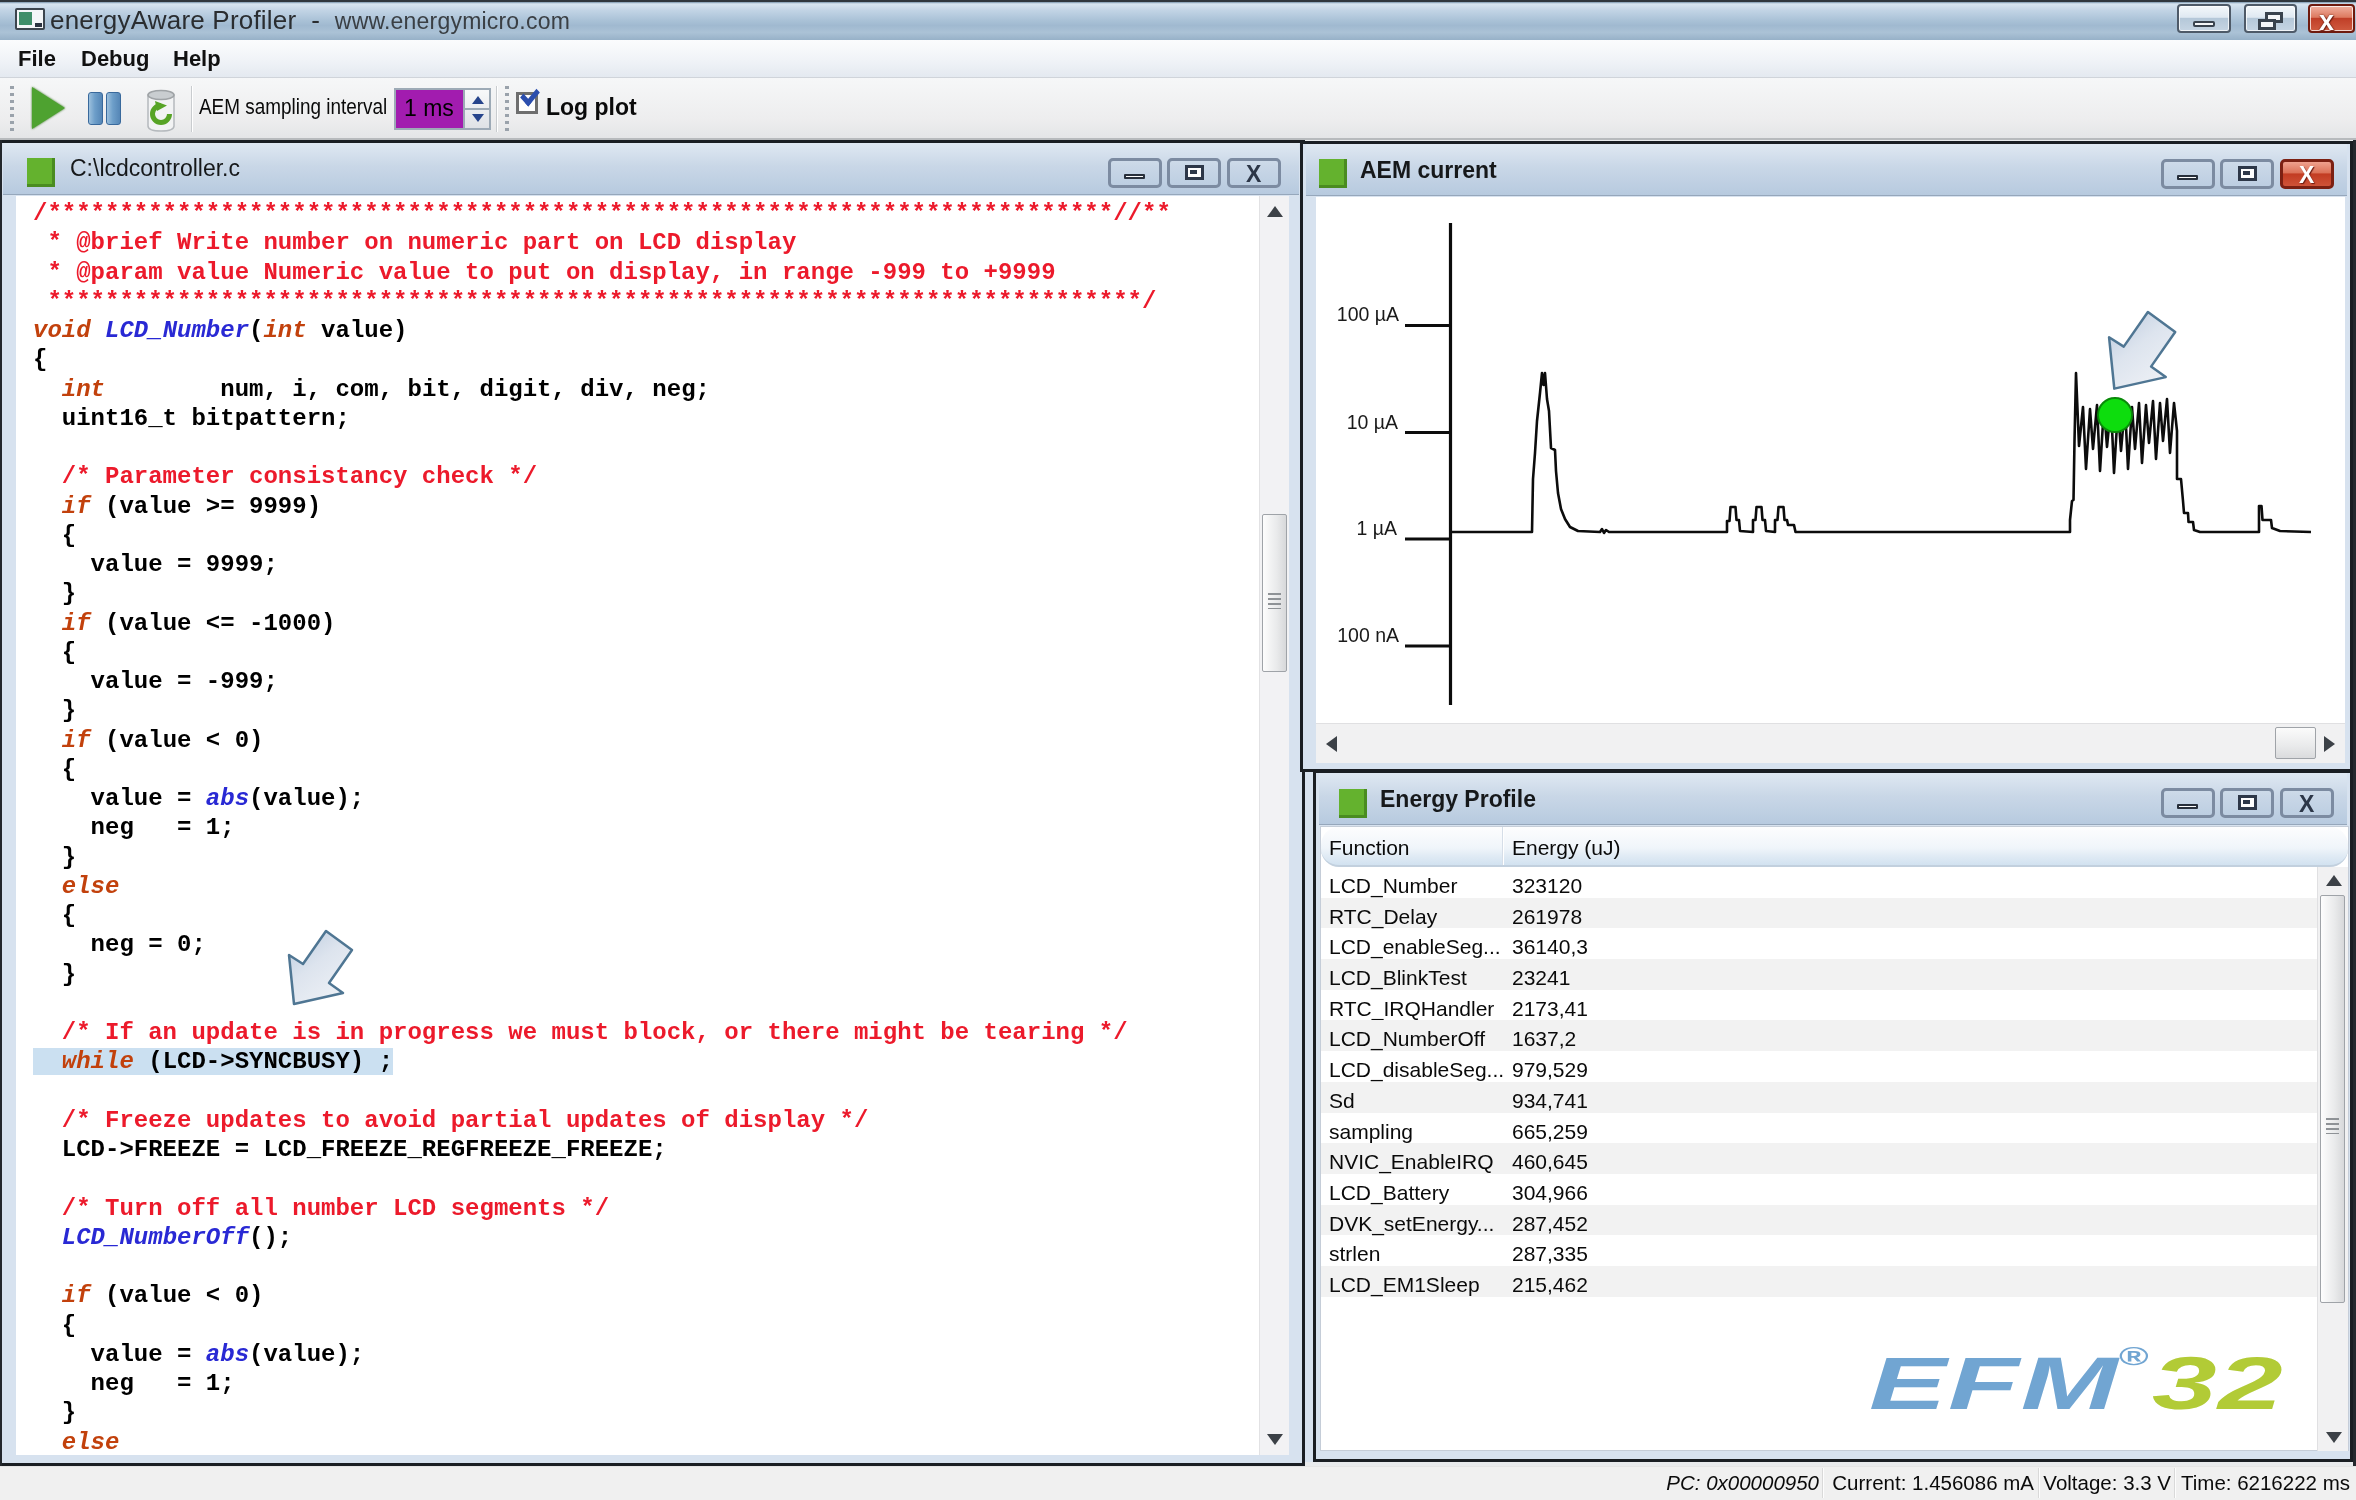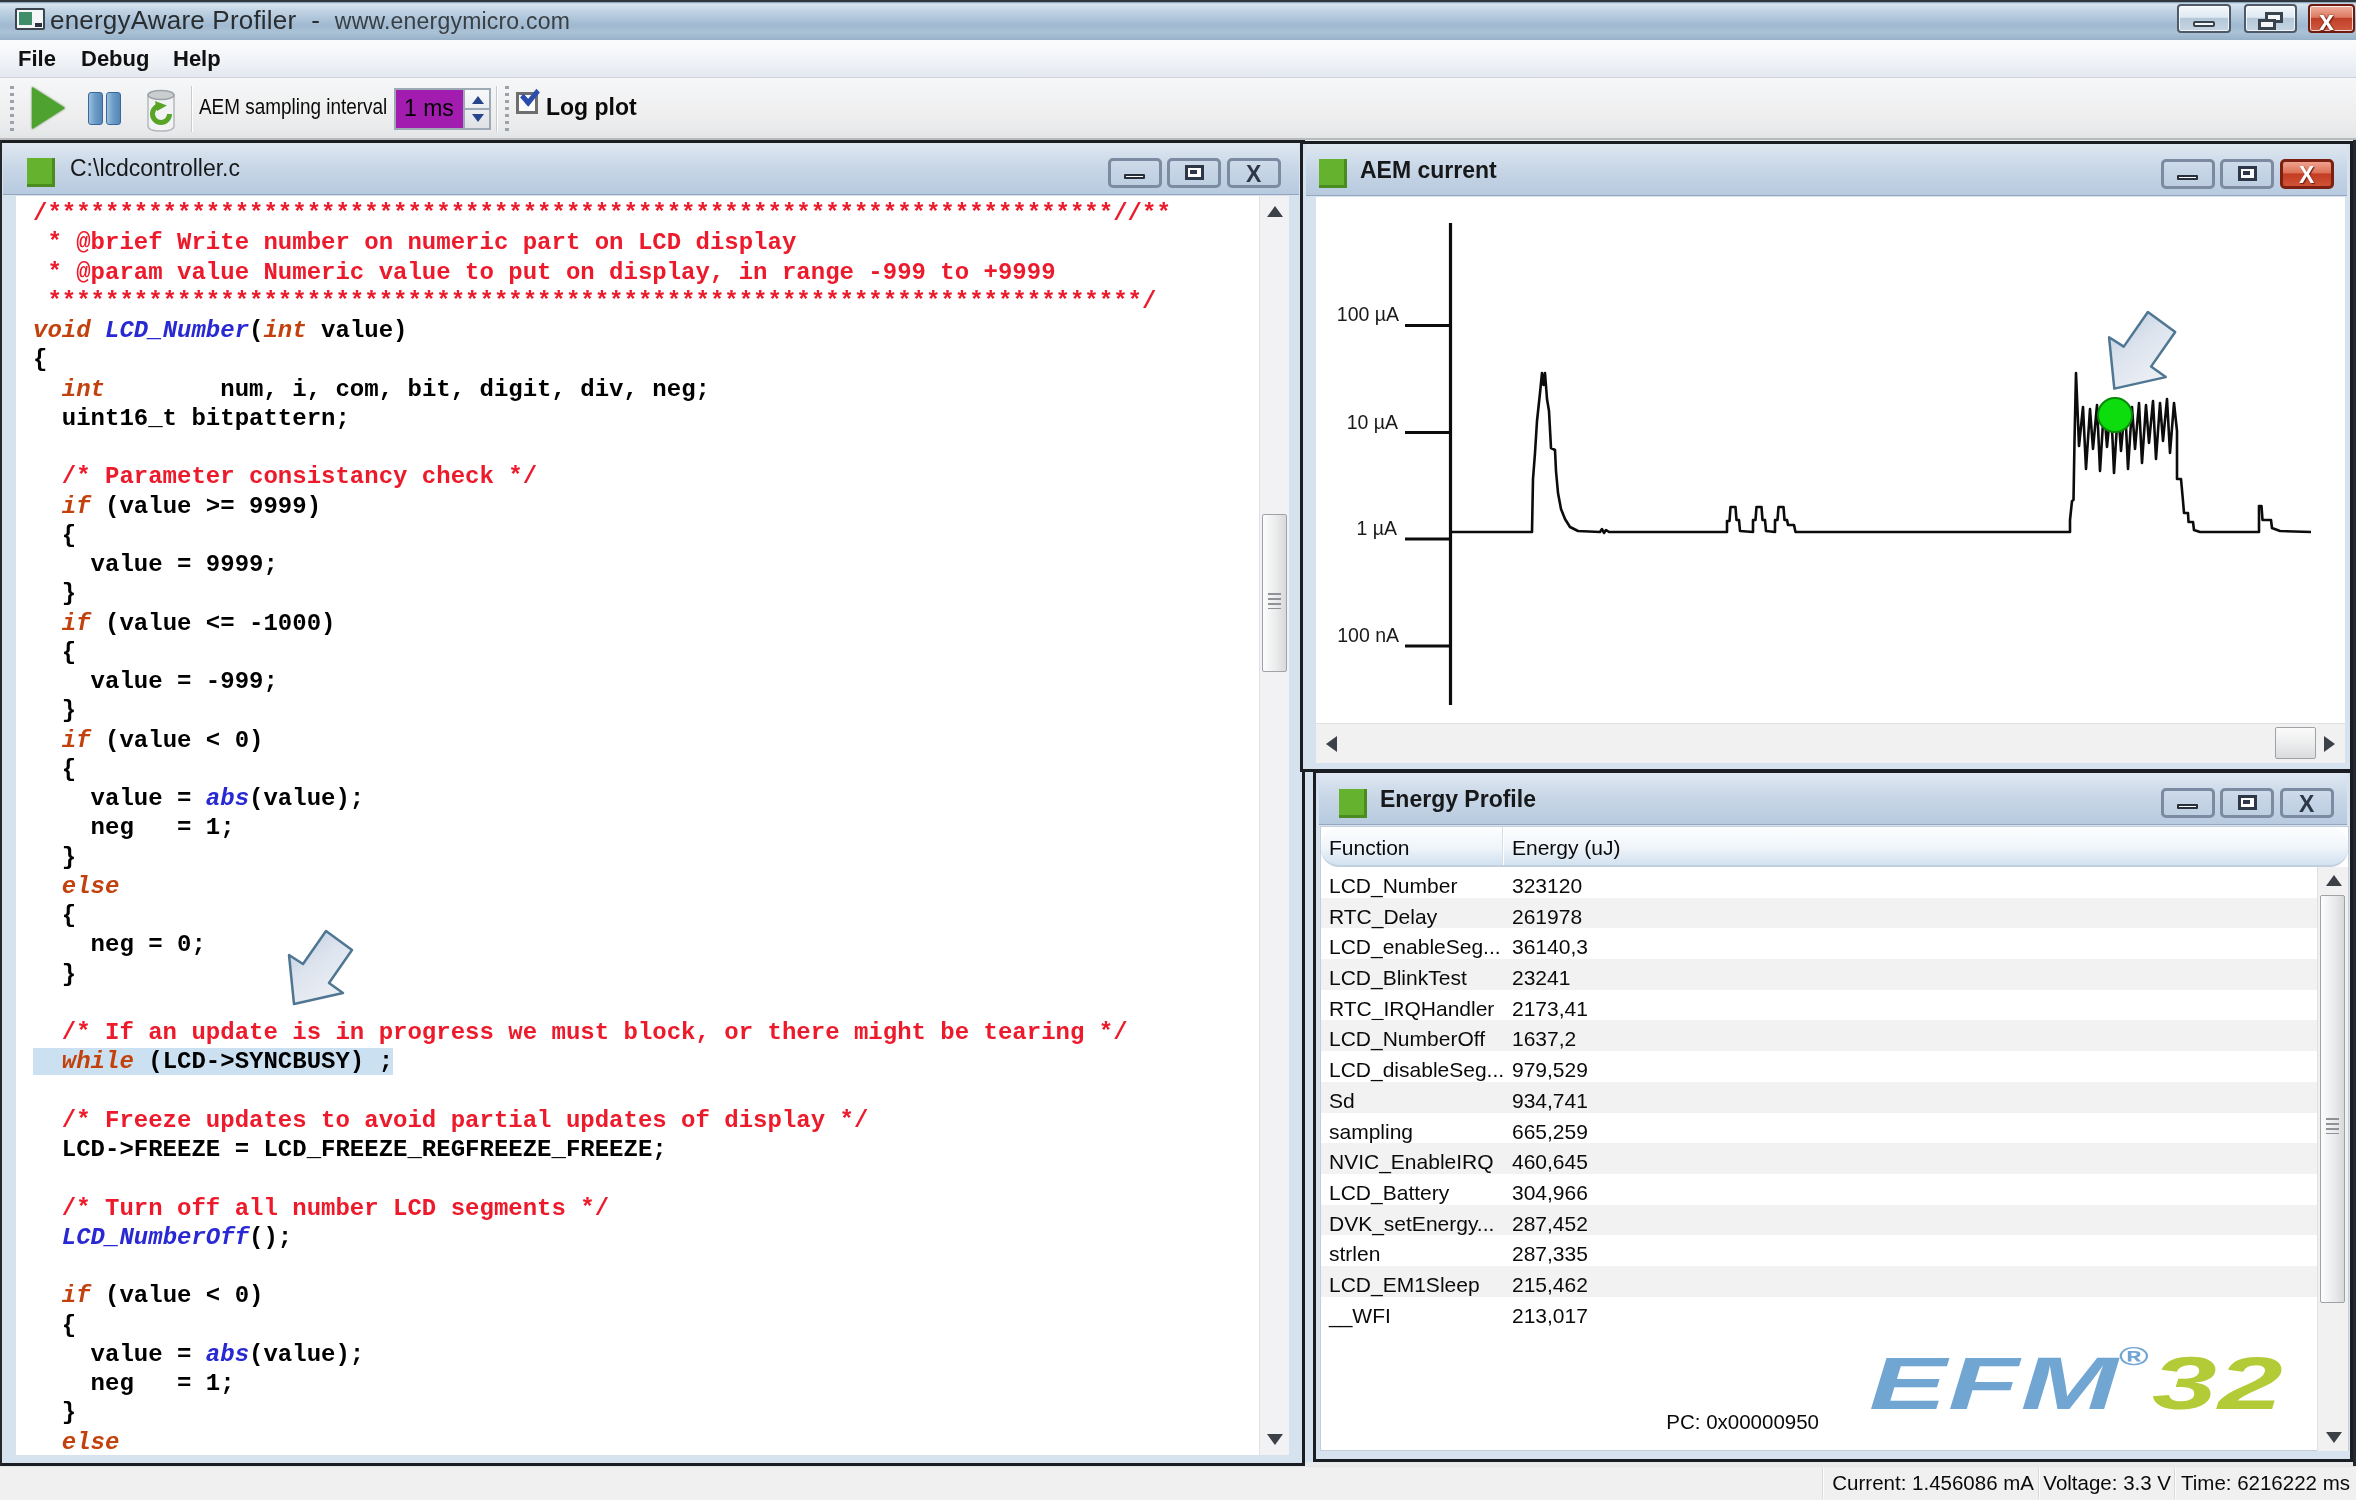--- a/index.html
+++ b/index.html
@@ -359,39 +359,35 @@
           <span class="c2">287,452</span>
         </div>
 <div class="trow">
           <span class="c1">strlen</span>
           <span class="c2">287,335</span>
         </div>
 <div class="trow">
           <span class="c1">LCD_EM1Sleep</span>
           <span class="c2">215,462</span>
         </div>
-<div class="trow">
-          <span class="c1">__WFI</span>
-          <span class="c2">213,017</span>
-        </div>
     </div>
     <div id="efm32"><span class="efm">EFM</span><span class="reg">®</span><span class="n32">32</span></div>
     <div id="envsb">
       <span class="sbarr" style="left:8px;top:8px;border-left:8px solid transparent;border-right:8px solid transparent;border-bottom:11px solid #3c4147;"></span>
       <span class="sbthumbv" style="top:28px;height:408px;">
           <span class="sbgrip" style="top:222px;"></span>
         </span>
       <span class="sbarr" style="left:8px;bottom:8px;border-left:8px solid transparent;border-right:8px solid transparent;border-top:11px solid #3c4147;"></span>
     </div>
   </div>
 </div>
 
 <div class="abs" style="left:1305px;top:772px;width:8px;height:690px;background:#d7e2ef;"></div>
 <div class="abs" style="left:0;top:140px;width:2px;height:1326px;background:#23272c;"></div>
 <div class="abs" id="statusbar"></div>
-<div class="abs stxt" style="right:537px;top:1410px;">PC: 0x00000950</div>
+<div class="abs stxt" style="right:537px;top:1471px;font-style:italic;">PC: 0x00000950</div>
 <div class="abs sdiv" style="left:1822px;top:1468px;"></div>
 <div class="abs stxt" style="right:322px;top:1471px;">Current: 1.456086 mA</div>
 <div class="abs sdiv" style="left:2038px;top:1468px;"></div>
 <div class="abs stxt" style="right:185px;top:1471px;">Voltage: 3.3 V</div>
 <div class="abs sdiv" style="left:2174px;top:1468px;"></div>
 <div class="abs stxt" style="right:6px;top:1471px;">Time: 6216222 ms</div>
 <div class="abs" id="rightedge"></div>
 
 </body></html>

